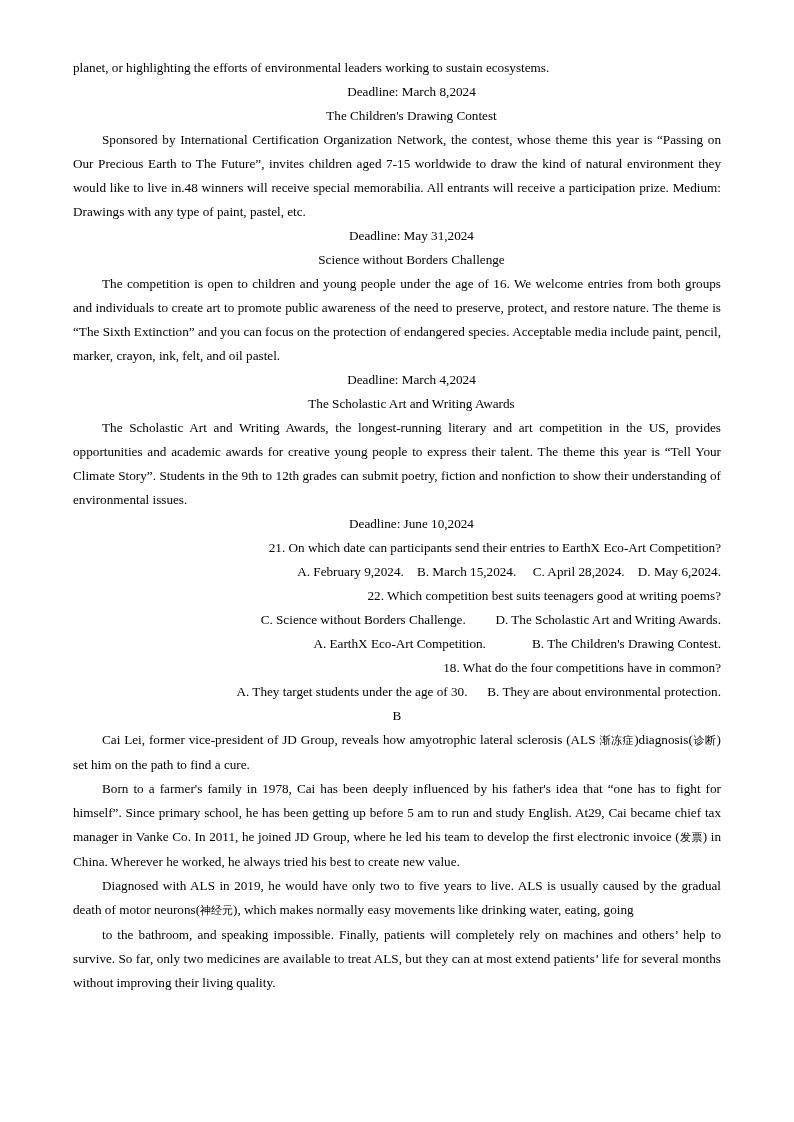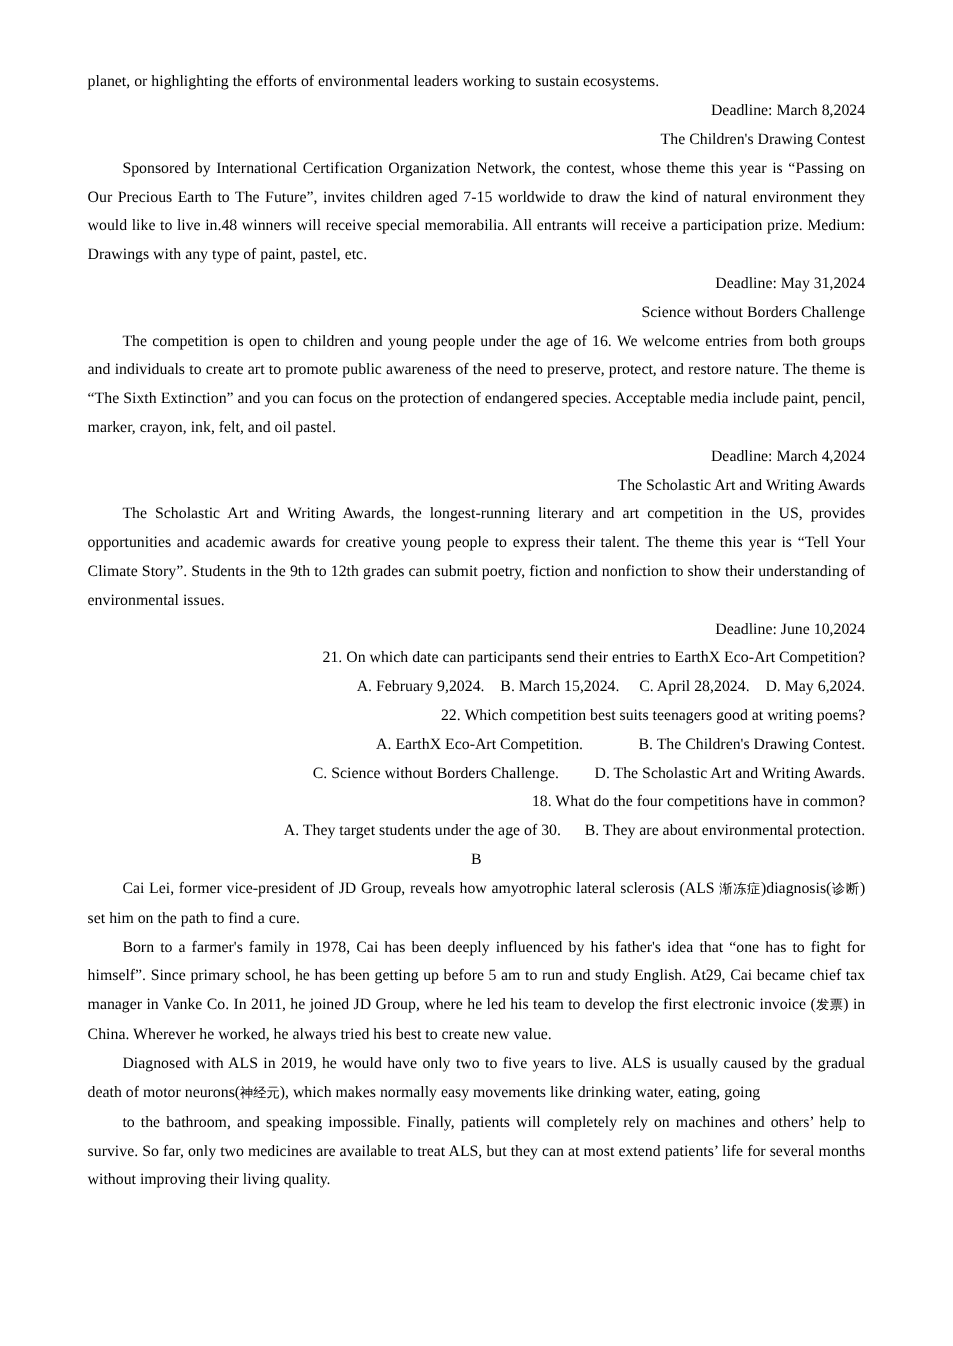--- a/index.html
+++ b/index.html
@@ -36,21 +36,21 @@
     hyphens: none;
   }
   .para.indent {
     text-indent: 29px;
   }
   
   .line {
     font-size: 13.2px;
     line-height: 24px;
     margin: 0;
-    text-align: right;
+    text-align: center;
     white-space: nowrap;
   }
   .line.indent {
     padding-left: 29px;
   }
   
   .q-line {
     font-size: 13.2px;
     line-height: 24px;
     margin: 0;
@@ -90,22 +90,22 @@
     <p class="line indent">Deadline: March 4,2024</p>
     <p class="line indent">The Scholastic Art and Writing Awards</p>
     <p class="para indent">The Scholastic Art and Writing Awards, the longest-running literary and art competition in the US, provides opportunities and academic awards for creative young people to express their talent. The theme this year is “Tell Your Climate Story”. Students in the 9th to 12th grades can submit poetry, fiction and nonfiction to show their understanding of environmental issues.</p>
 
     <p class="line indent">Deadline: June 10,2024</p>
 
     <p class="q-line">21. On which date can participants send their entries to EarthX Eco-Art Competition?</p>
     <p class="q-line">A. February 9,2024.    B. March 15,2024.     C. April 28,2024.    D. May 6,2024.</p>
 
     <p class="q-line">22. Which competition best suits teenagers good at writing poems?</p>
+    <p class="q-line">C. Science without Borders Challenge.         D. The Scholastic Art and Writing Awards.</p>
     <p class="q-line">A. EarthX Eco-Art Competition.              B. The Children's Drawing Contest.</p>
-    <p class="q-line">C. Science without Borders Challenge.         D. The Scholastic Art and Writing Awards.</p>
 
     <p class="q-line">18. What do the four competitions have in common?</p>
     <p class="q-line">A. They target students under the age of 30.      B. They are about environmental protection.</p>
 
     <p class="section-marker">B</p>
 
     <p class="para indent"><span>Cai Lei, former vice-president of JD Group, reveals how amyotrophic lateral sclerosis (ALS </span><span class="cjk">渐冻症</span><span>)diagnosis(</span><span class="cjk">诊断</span><span>) set him on the path to find a cure.</span></p>
 
     <p class="para indent"><span>Born to a farmer's family in 1978, Cai has been deeply influenced by his father's idea that “one has to fight for himself”. Since primary school, he has been getting up before 5 am to run and study English. At29, Cai became chief tax manager in Vanke Co. In 2011, he joined JD Group, where he led his team to develop the first electronic invoice (</span><span class="cjk">发票</span><span>) in China. Wherever he worked, he always tried his best to create new value.</span></p>
 

